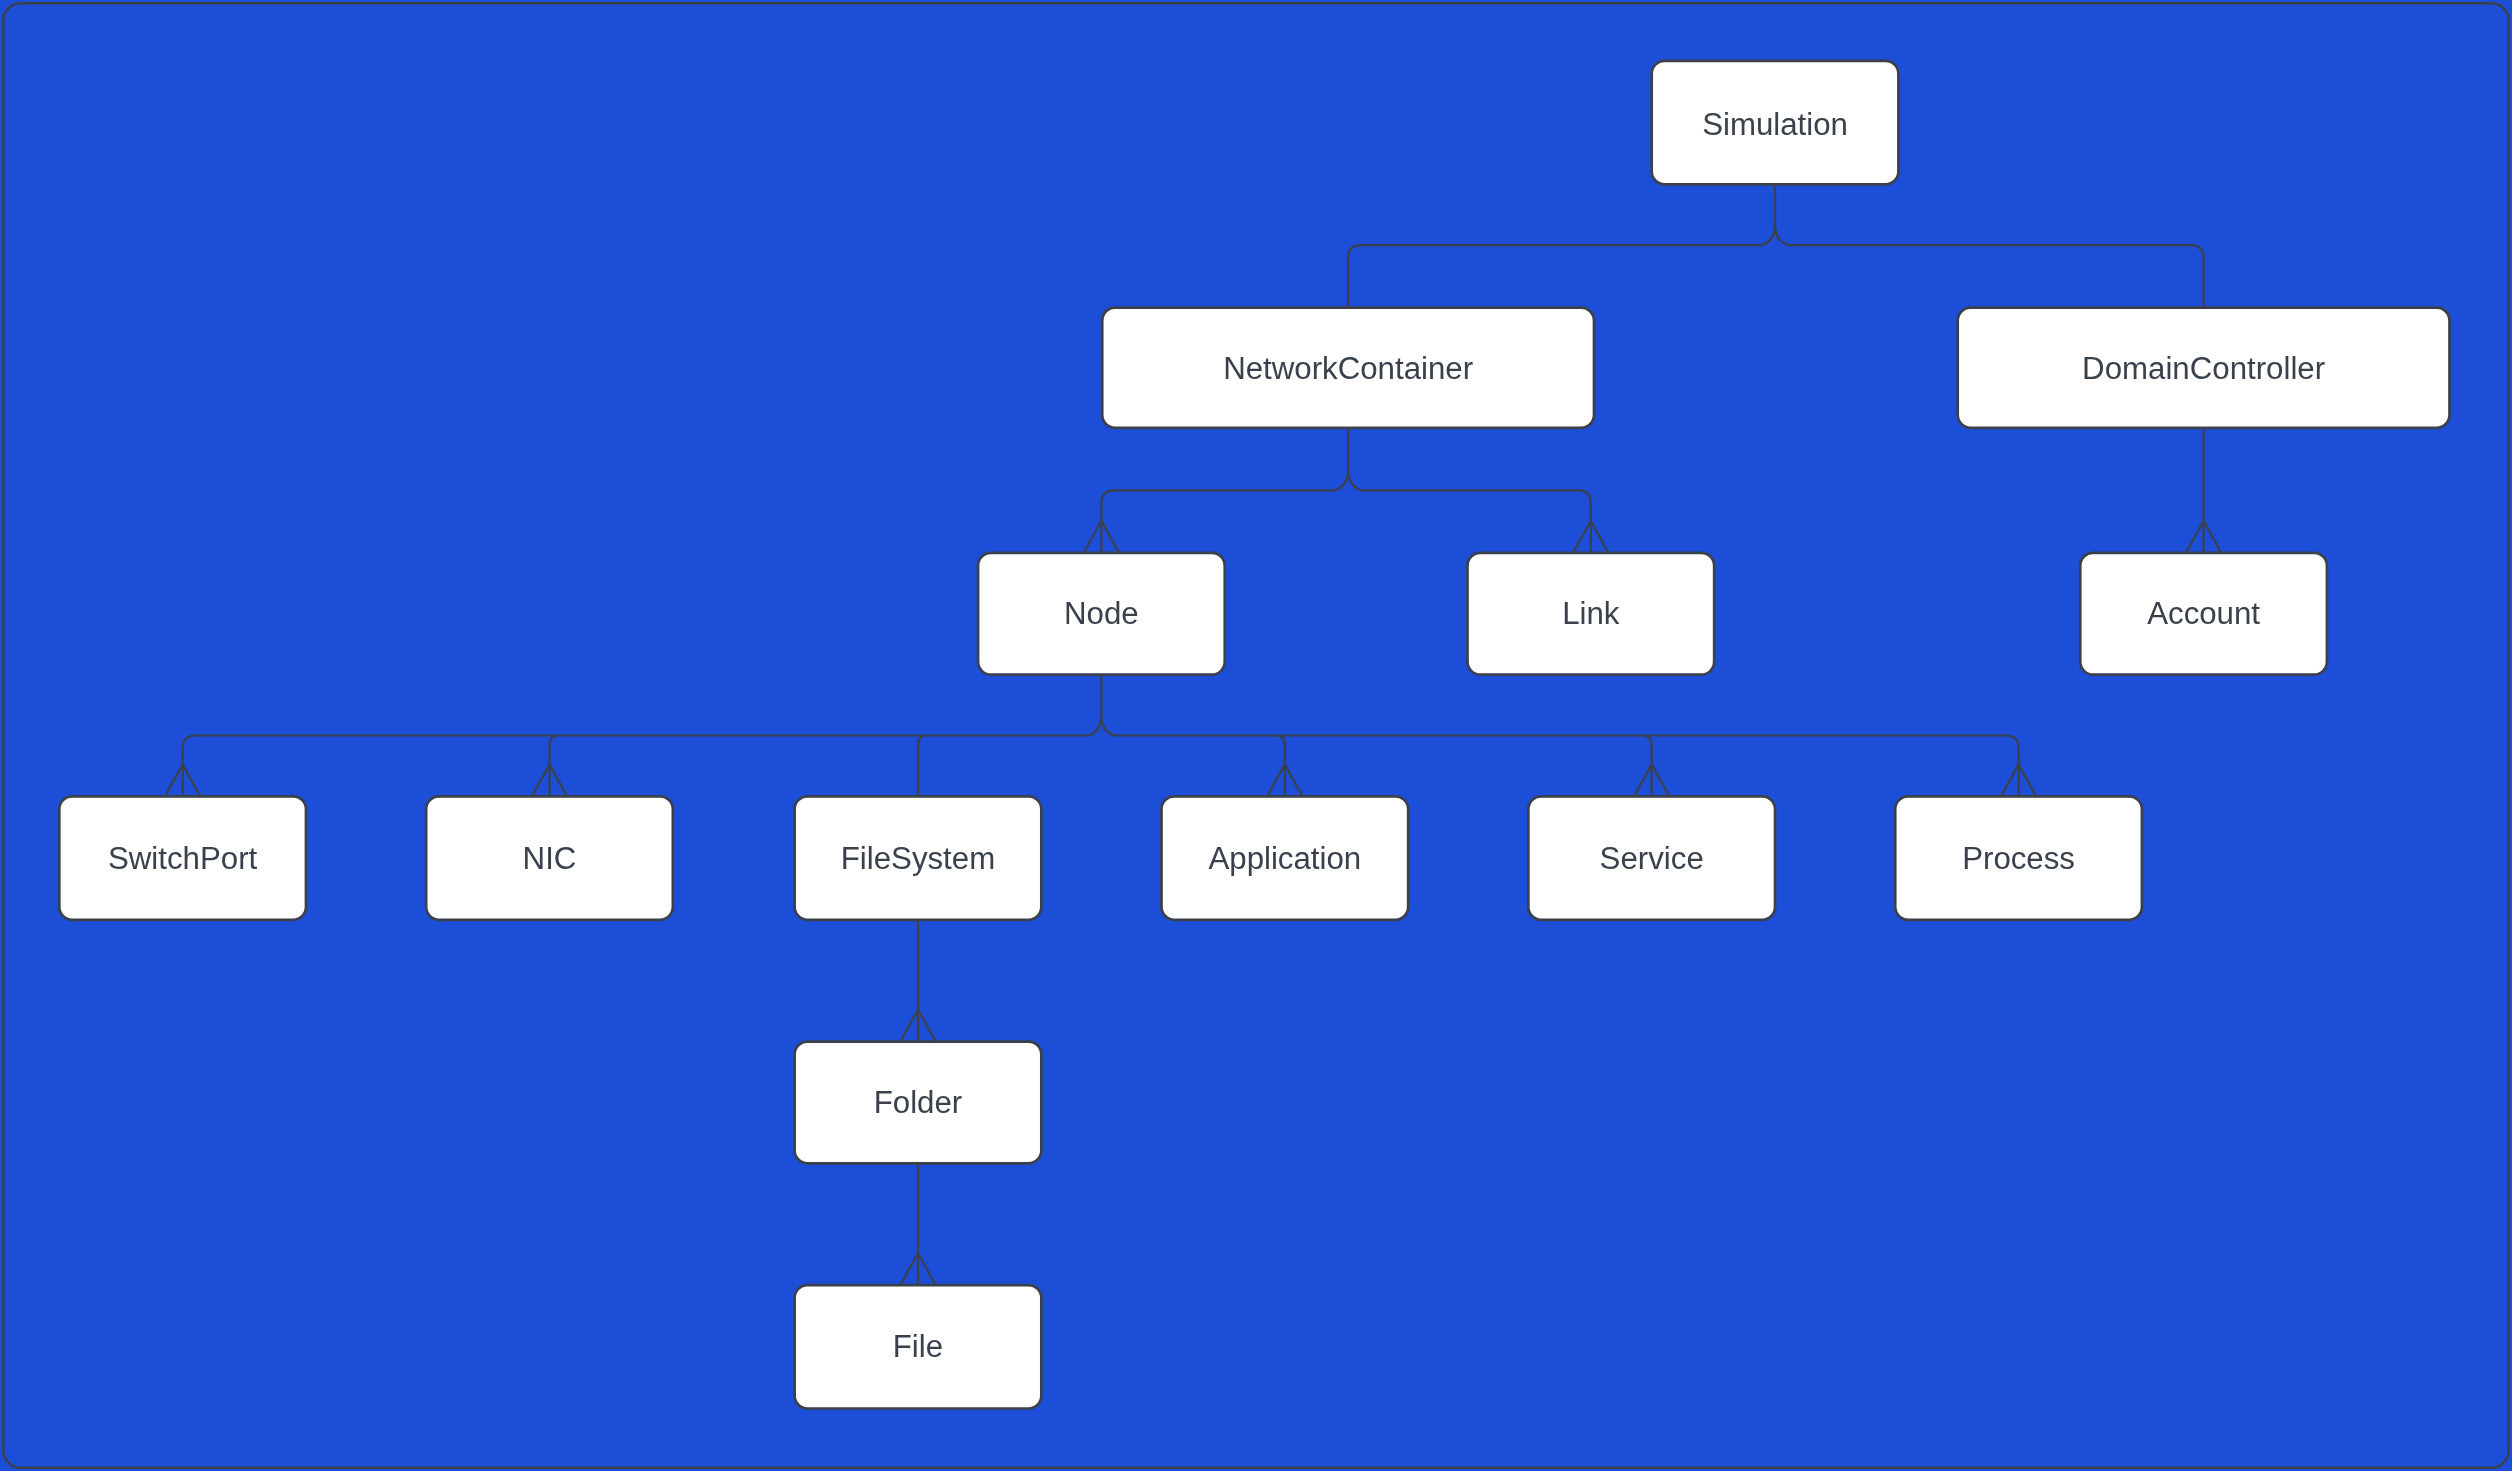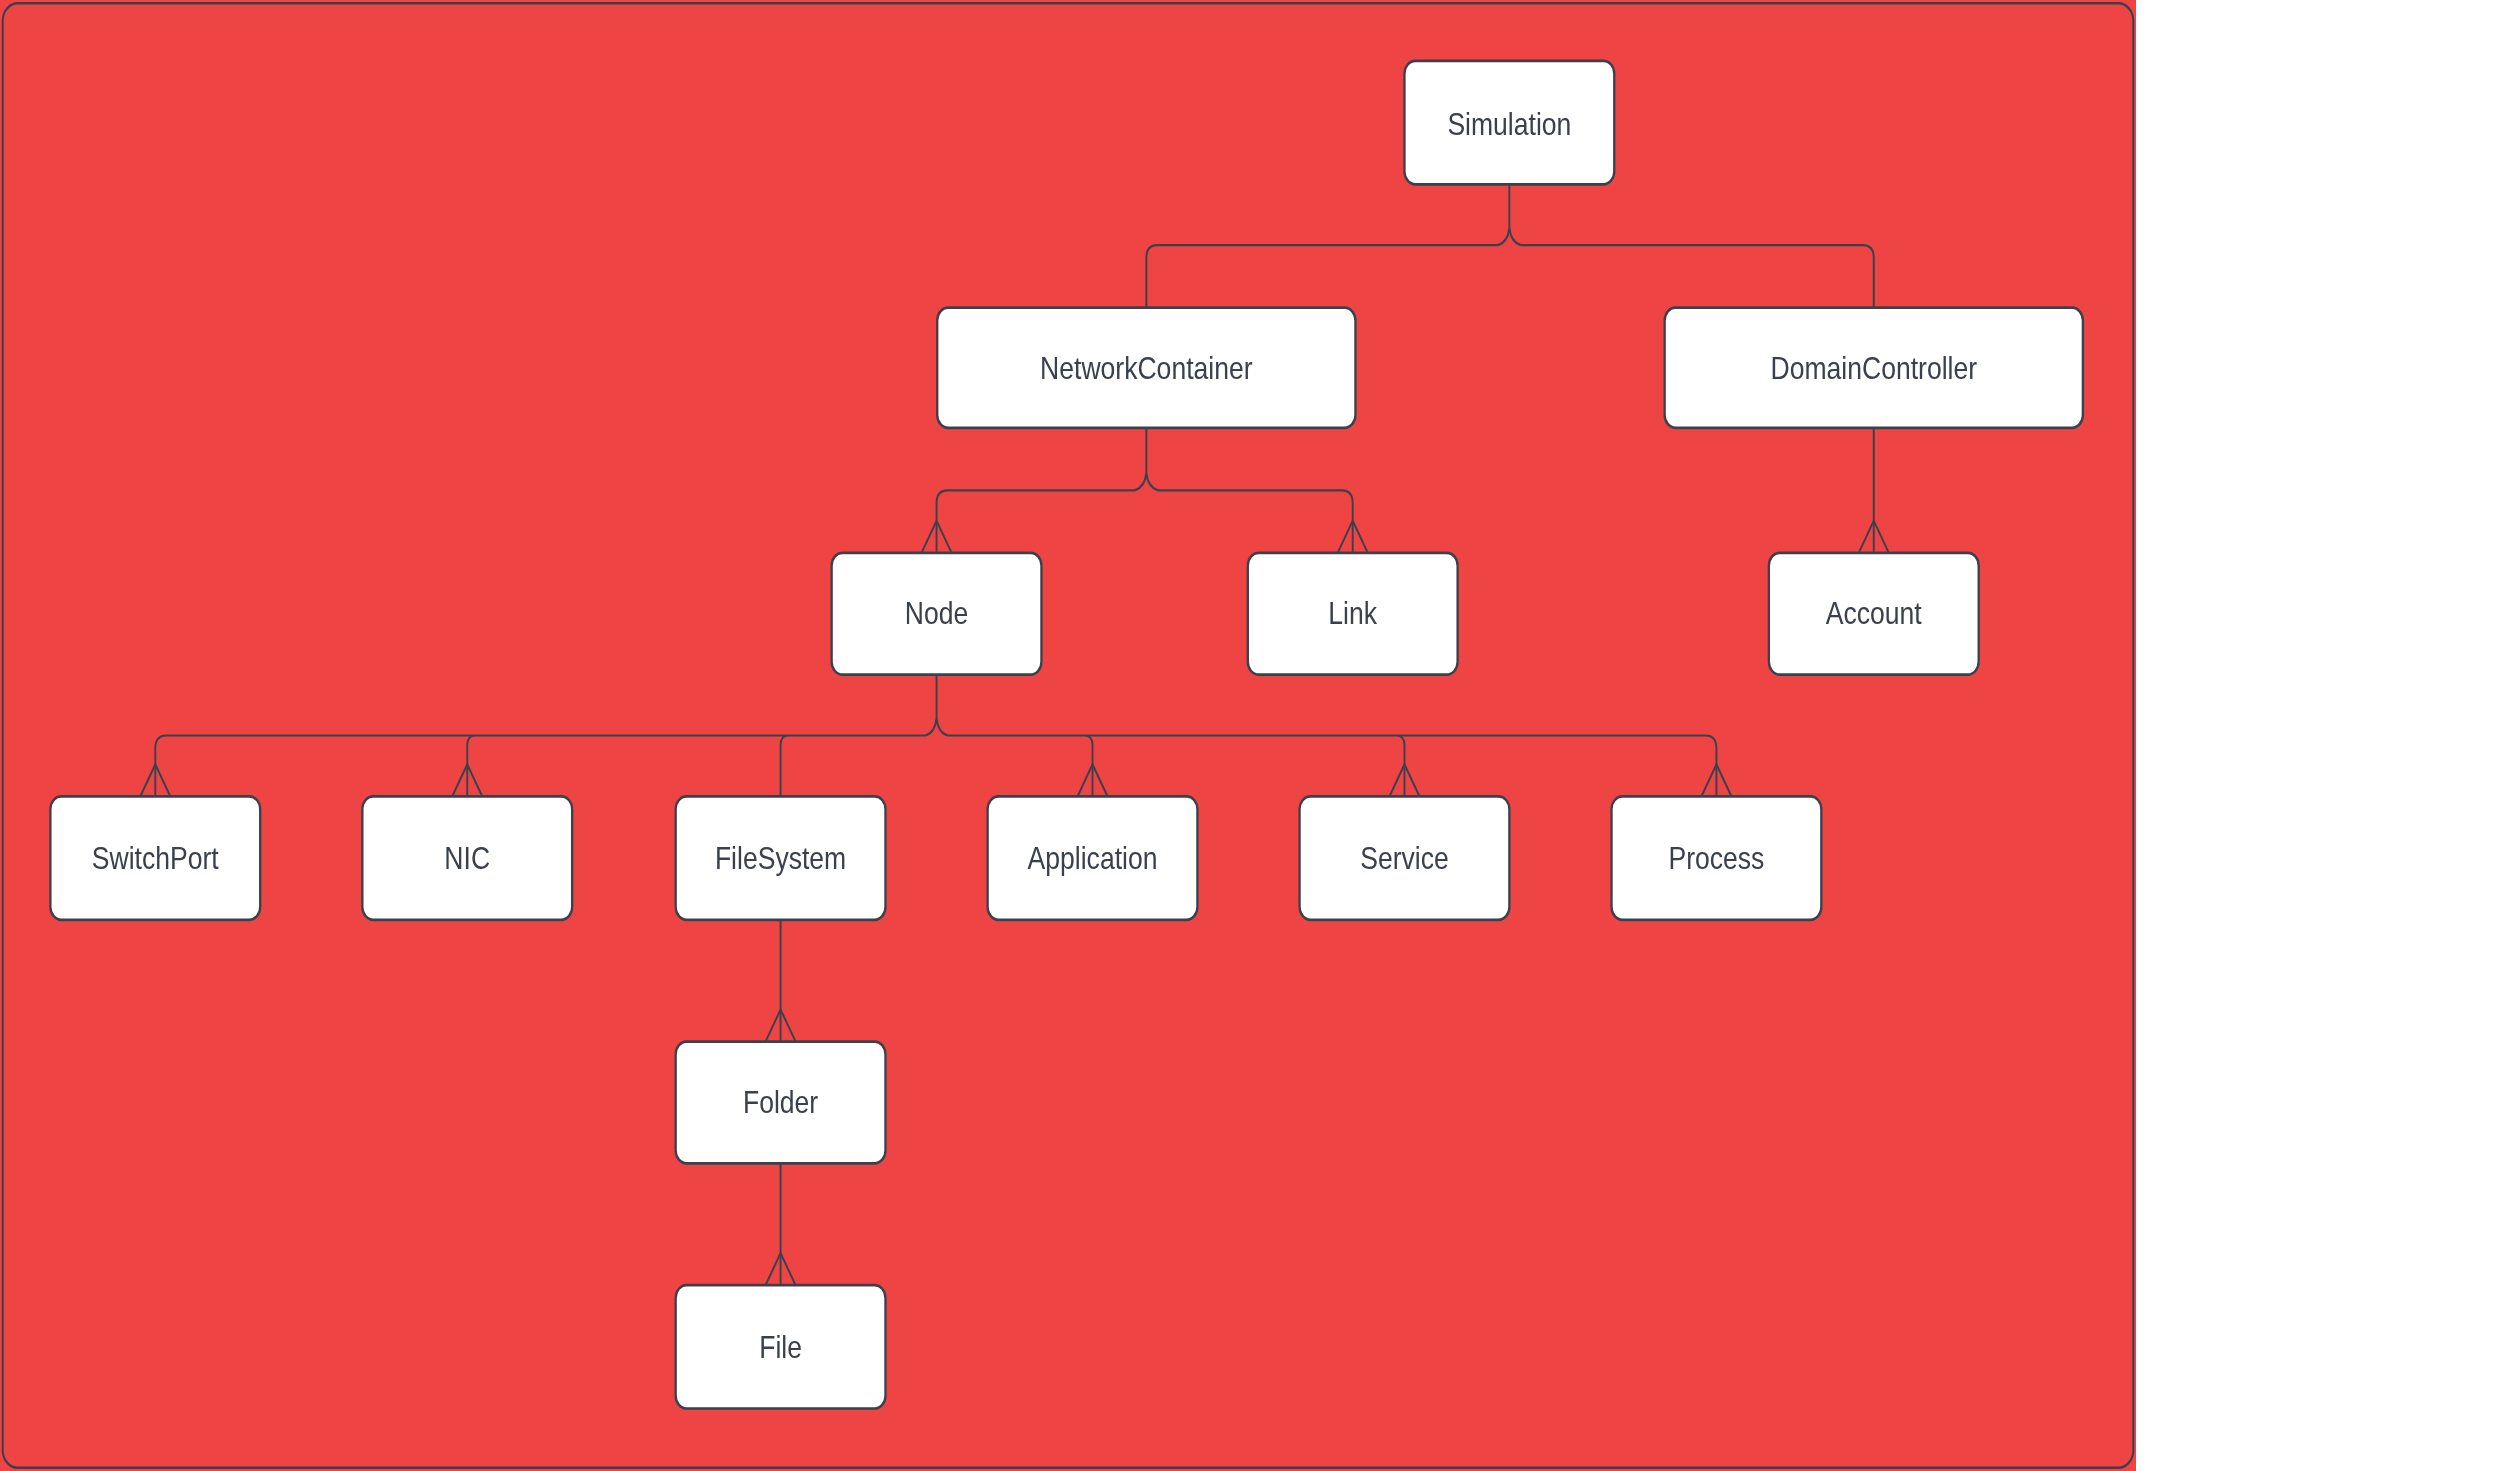--- a/index.html
+++ b/index.html
@@ -1,20 +1,20 @@
 <!DOCTYPE html>
 <html style="font-size:13px"><head>
 <meta charset="utf-8">
 <style>
   html, body { margin: 0; padding: 0; background: #ffffff; }
   .canvas {
     position: relative;
-    width: 2136px;
+    width: 2512px;
     height: 1471px;
-    background: #ef4444;
+    background: #1d4ed8;
     overflow: hidden;
   }
   svg { display: block; width: 100%; height: 100%; }
   .frame {
     fill: none;
     stroke: #3a414d;
     stroke-width: 1.5;
   }
   .edge {
     fill: none;

